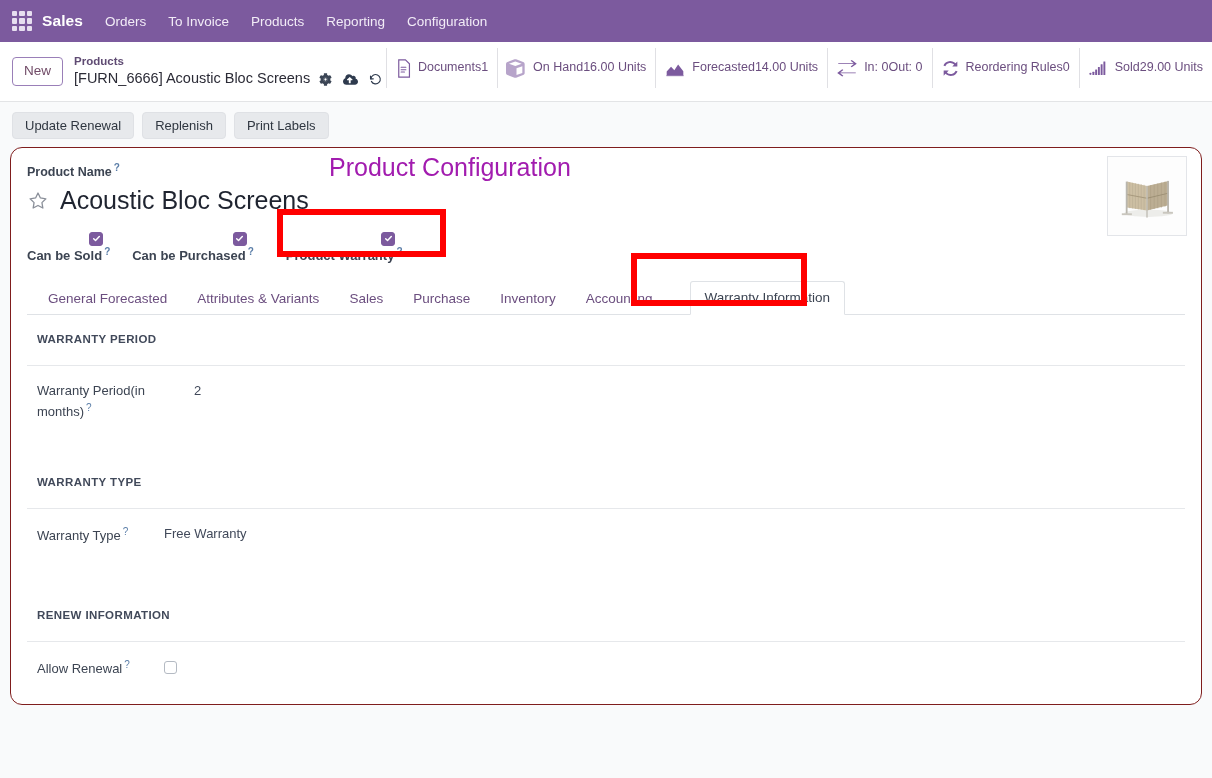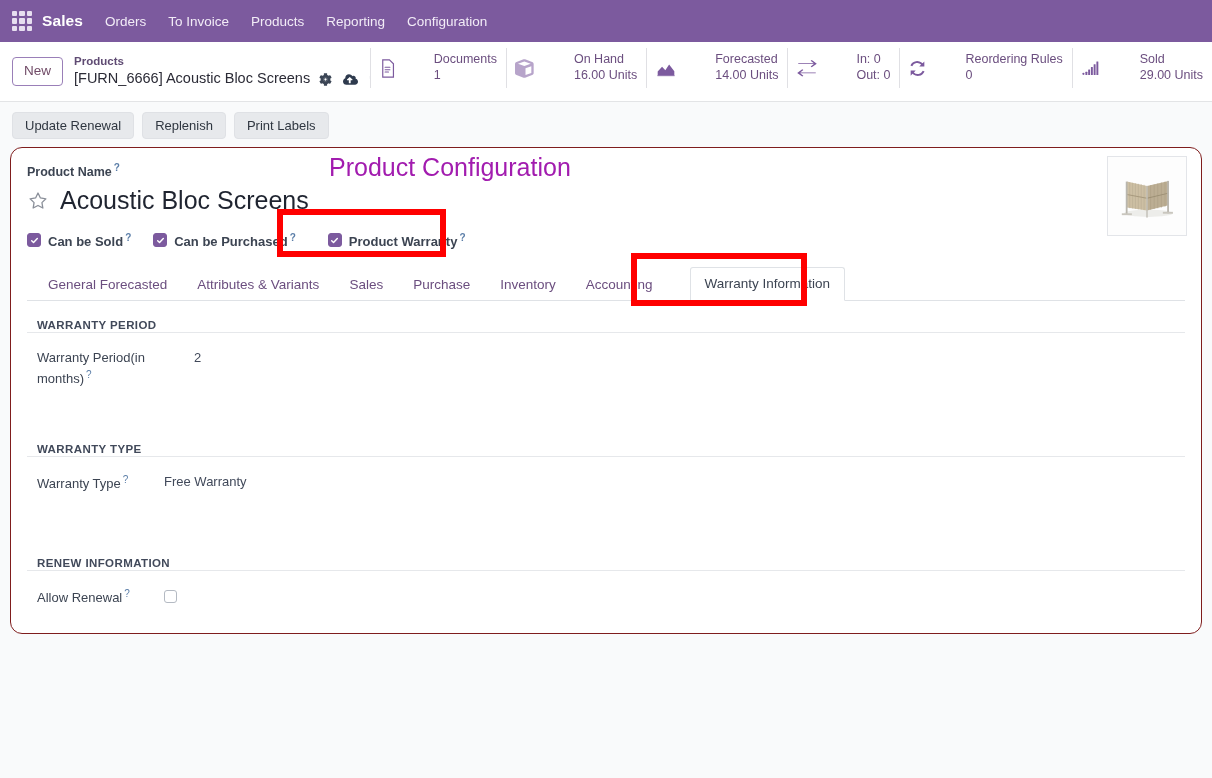--- a/index.html
+++ b/index.html
@@ -110,21 +110,21 @@
     white-space: nowrap;
   }
   .stat-btn:first-child { border-left: 1px solid #e0e0e4; }
   .stat-ico {
     color: #7c5a9e;
     margin-right: 6px;
     display: flex;
     align-items: center;
     flex: 0 0 auto;
   }
-  .stat-txt { display: flex; flex-direction: column; line-height: 1.25; margin-left: 32px; }
+  .stat-txt { display: flex; flex-direction: row; line-height: 1.25; }
   .stat-l1 { font-size: 12.5px; color: #6b4e7f; }
   .stat-l2 { font-size: 12.5px; color: #6b4e7f; }
 
   
   .action-row {
     padding: 10px 0 8px 12px;
     display: flex;
     gap: 8px;
     background: #f9fafb;
   }
@@ -164,21 +164,21 @@
     font-weight: normal;
     line-height: 1.1;
   }
 
   .checkbox-row {
     display: flex;
     align-items: center;
     margin-top: 17px;
     position: relative;
   }
-  .cbx-group { display: flex; align-items: center; margin-right: 22px; }
+  .cbx-group { display: flex; align-items: flex-end; margin-right: 22px; flex-direction: column; }
   .cbx {
     width: 14px; height: 14px;
     border-radius: 3px;
     background: #7c5a9e;
     border: 1px solid #7c5a9e;
     display: inline-flex;
     align-items: center;
     justify-content: center;
     margin-right: 7px;
     cursor: pointer;
@@ -248,21 +248,21 @@
   }
 
   
   .tab-pane { padding: 18px 0 0 0; }
   .section-head {
     font-size: 11.5px;
     font-weight: bold;
     letter-spacing: .4px;
     color: #41495a;
     border-bottom: 1px solid #e6e8eb;
-    padding: 0 0 1px 10px;
+    padding: 0 0 20px 10px;
     margin: 0 0 0 0;
   }
   .section-body { padding: 16px 0 0 10px; min-height: 62px; }
   .frow { display: flex; align-items: flex-start; }
   .frow-label {
     width: 112px;
     font-size: 13px;
     font-weight: normal;
     color: #3c4452;
     line-height: 1.45;

